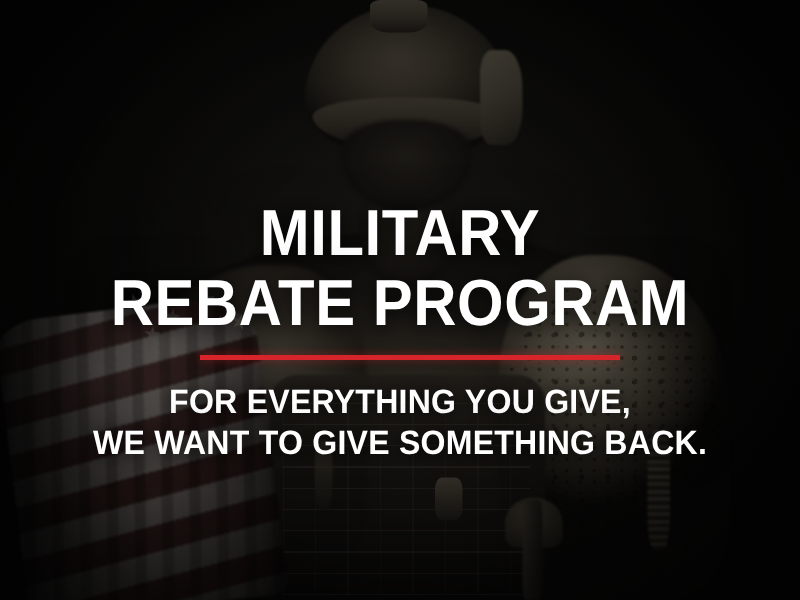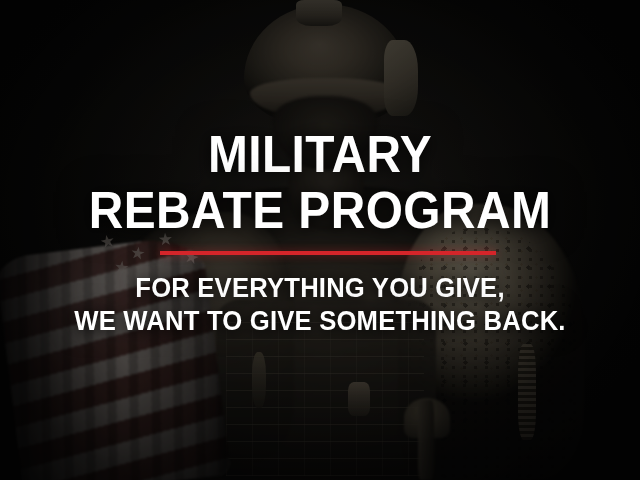--- a/index.html
+++ b/index.html
@@ -171,21 +171,21 @@
 
   
   .grade{
     position:absolute; inset:0;
     background:
       radial-gradient(ellipse 70% 76% at 50% 46%, rgba(0,0,0,0) 26%, rgba(0,0,0,.35) 58%, rgba(0,0,0,.78) 82%, rgba(0,0,0,.95) 100%);
   }
   .grade2{ position:absolute; inset:0; background:rgba(6,6,8,.26); }
 
   
-  .overlay{ position:absolute; inset:0; }
+  .overlay{ position:absolute; inset:0;margin-top:33px; }
 
   .headline{
     position:absolute; left:0; right:0; top:126px;
     text-align:center;
     color:#ffffff;
     font-weight:700;
     font-size:52px;
     line-height:56px;
     letter-spacing:.5px;
     transform:scaleX(.92);

